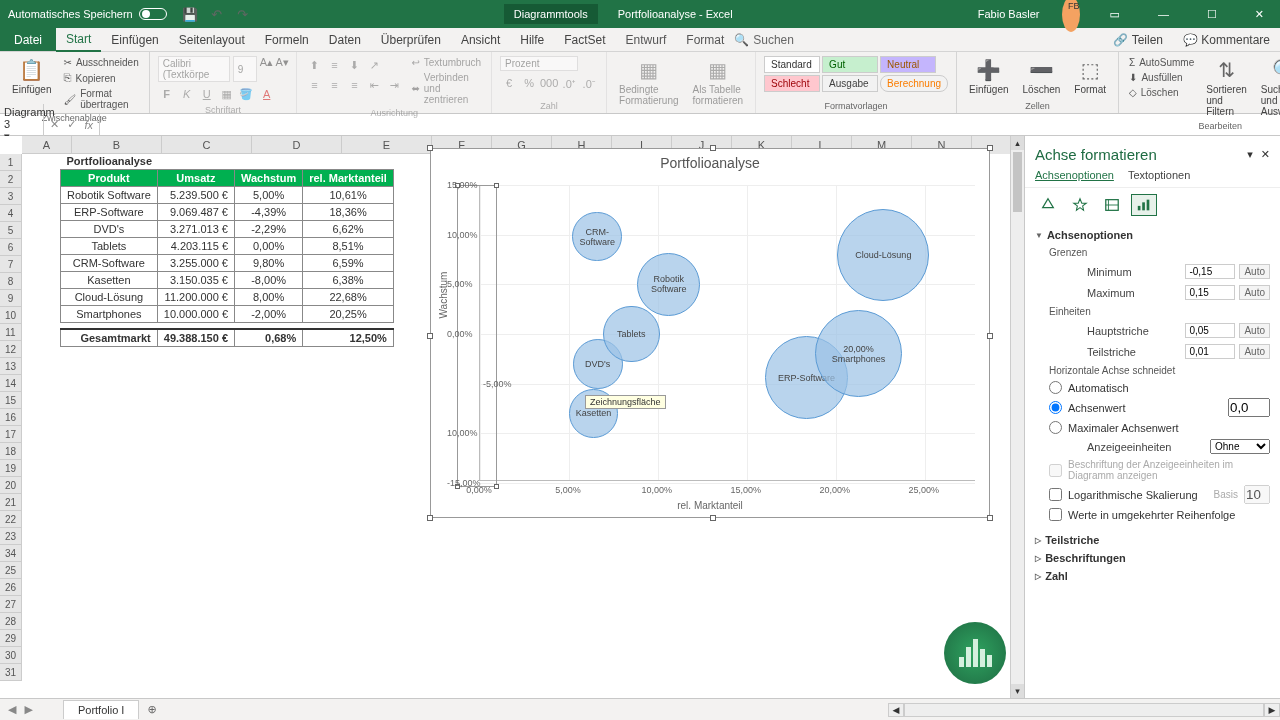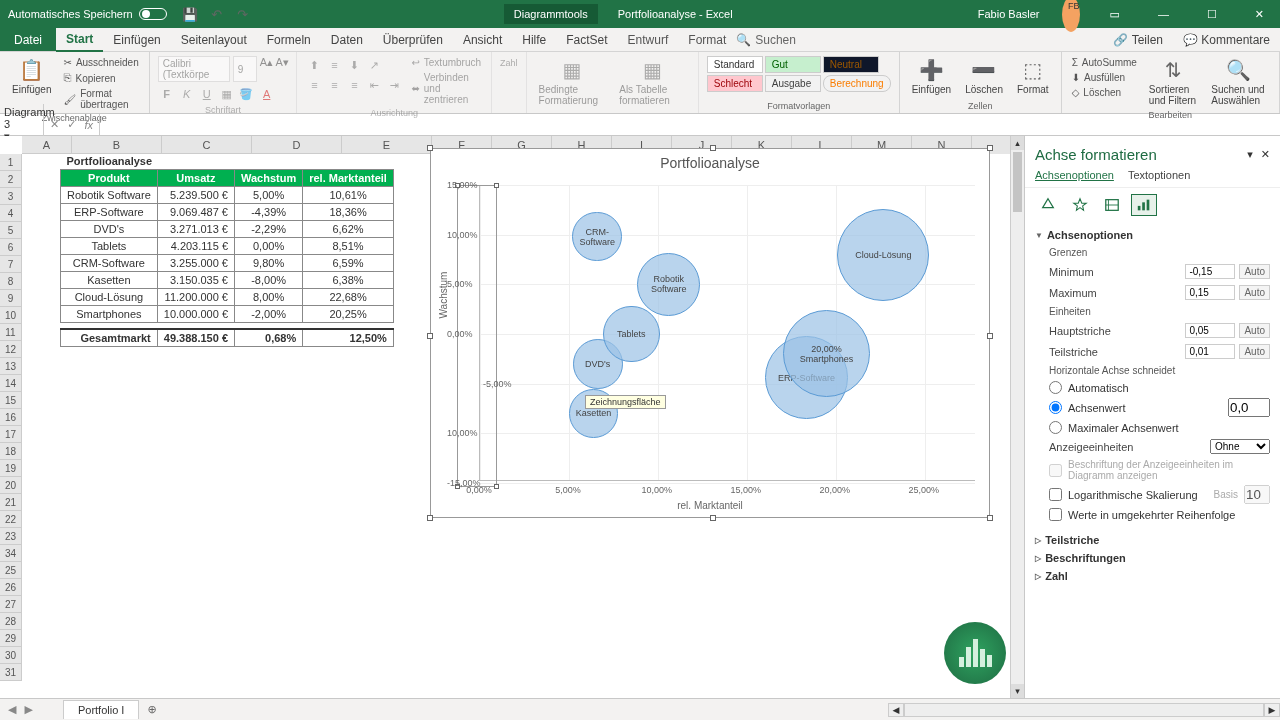--- a/index.html
+++ b/index.html
@@ -15,21 +15,21 @@
 .titlebar .center { flex: 1; display: flex; justify-content: center; gap: 20px; align-items: center; }
 .titlebar .tools { background: #165a35; padding: 4px 10px; }
 .titlebar .right { display: flex; align-items: center; gap: 22px; padding-right: 8px; }
 .titlebar .avatar { width: 18px; height: 35px; background: #f4a261; border-radius: 50%; text-align: right; line-height: 18px; font-size: 9px; color: #333; }
 .winbtn { padding: 0 8px; cursor: pointer; }
 
 
 .ribbon-tabs { height: 24px; background: #f3f2f1; display: flex; align-items: center; border-bottom: 1px solid #d4d4d4; font-size: 12px; }
 .ribbon-tabs .filetab { background: #217346; color: #fff; padding: 4px 14px; height: 100%; display: flex; align-items: center; }
 .ribbon-tabs .tab { padding: 4px 10px; cursor: pointer; color: #444; }
-.ribbon-tabs .tab.active { border-bottom: 2px solid #217346; color: #217346; font-weight: bold; }
+.ribbon-tabs .tab.active { border-bottom: 2px solid #217346; color: #217346; }
 .ribbon-tabs .tab.context { color: #555; }
 .ribbon-tabs .spacer { flex: 1; }
 .ribbon-tabs .search { display: flex; align-items: center; gap: 4px; color: #666; }
 .ribbon-tabs .share { padding: 0 10px; color: #444; }
 
 
 .ribbon { height: 62px; background: #f3f2f1; border-bottom: 1px solid #c8c8c8; display: flex; }
 .group { border-right: 1px solid #d4d4d4; padding: 4px 8px 2px 8px; display: flex; flex-direction: column; justify-content: space-between; }
 .group-label { font-size: 9px; color: #666; text-align: center; margin-top: 2px; }
 .group-body { display: flex; gap: 6px; align-items: flex-start; flex: 1; }
@@ -37,21 +37,21 @@
 .stack .item { display: flex; gap: 4px; align-items: center; padding: 1px 2px; }
 .large-btn { display: flex; flex-direction: column; align-items: center; gap: 2px; font-size: 10px; color: #444; padding: 2px 4px; }
 .icon { width: 16px; height: 16px; display: inline-flex; justify-content: center; align-items: center; font-size: 13px; color: #666; }
 .icon.lg { width: 24px; height: 24px; font-size: 20px; }
 .btnrow { display: flex; gap: 2px; }
 .btnrow .b { width: 18px; height: 18px; border: 1px solid transparent; display: flex; align-items: center; justify-content: center; font-size: 11px; color: #666; }
 .dimmed { opacity: .5; }
 .combo { border: 1px solid #ccc; background: #fff; padding: 1px 4px; font-size: 10px; color: #555; display: flex; justify-content: space-between; align-items: center; }
 .style-box { border: 1px solid #ccc; background: #fff; padding: 2px 6px; font-size: 10px; min-width: 56px; text-align: left; }
 .style-box.gut { background: #c6efce; color: #006100; }
-.style-box.neutral { background: #0f172a; color: #9c5700; }
+.style-box.neutral { background: #c4b5fd; color: #9c5700; }
 .style-box.schlecht { background: #ffc7ce; color: #9c0006; }
 .style-box.ausgabe { background: #f2f2f2; color: #3f3f3f; }
 .style-box.berech { background: #f2f2f2; color: #fa7d00; border-radius: 8px; }
 
 
 .fbar { height: 22px; border-bottom: 1px solid #c8c8c8; display: flex; align-items: center; background: #fff; }
 .namebox { width: 44px; border-right: 1px solid #ccc; padding: 2px 4px; display: flex; justify-content: space-between; align-items: flex-start; font-size: 11px; flex-direction: column; }
 .fx-area { display: flex; align-items: center; gap: 8px; padding: 0 6px; color: #888; }
 
 
@@ -95,21 +95,21 @@
 .pane-icons { padding: 6px 10px; display: flex; gap: 6px; }
 .pane-icons .ic { width: 26px; height: 22px; border: 1px solid transparent; display: flex; align-items: center; justify-content: center; color: #217346; }
 .pane-icons .ic svg { width: 18px; height: 16px; }
 .pane-icons .ic.active { border: 1px solid #217346; background: #e7f1ea; }
 .opt-section { padding: 4px 10px; }
 .opt-h { display: flex; align-items: center; gap: 4px; font-weight: bold; color: #333; cursor: pointer; padding: 3px 0; }
 .opt-h .tri { font-size: 8px; color: #666; }
 .opt-row { display: flex; align-items: center; justify-content: space-between; padding: 3px 0 3px 14px; }
 .opt-row input[type=text] { width: 50px; border: 1px solid #ccc; padding: 1px 3px; font-size: 10px; }
 .opt-row .auto { font-size: 10px; color: #666; padding: 1px 4px; border: 1px solid #ccc; background: #f4f4f4; }
-.opt-row label { color: #444; }
+.opt-row label { color: #444; margin-left: 38px; }
 .radio-row { padding: 2px 0 2px 14px; display: flex; align-items: center; gap: 6px; }
 .check-row { padding: 2px 0 2px 14px; display: flex; align-items: center; gap: 6px; }
 .sub-h { padding: 3px 0 3px 14px; color: #555; font-size: 10px; }
 
 
 .watermark { position: absolute; right: 18px; bottom: 14px; width: 62px; height: 62px; border-radius: 50%; background: radial-gradient(circle,#2fa360,#1e6b42); display: flex; align-items: center; justify-content: center; }
 .watermark .bars { display: flex; gap: 2px; align-items: flex-end; }
 .watermark .bars div { width: 5px; background: #d4f0de; }
 
 
@@ -249,20 +249,30 @@
           </div>
         <div class="item">
             <span>⬌</span>
             <span>Verbinden und zentrieren</span>
           </div>
       </div>
     </div>
     <div class="group-label">Ausrichtung</div>
   </div>
   <div class="group dimmed">
+    <div class="group-body" style="flex-direction:column;gap:3px">
+      <div class="combo" style="width:78px">Prozent</div>
+      <div class="btnrow">
+        <div class="b">€</div>
+        <div class="b">%</div>
+        <div class="b">000</div>
+        <div class="b">.0⁺</div>
+        <div class="b">.0⁻</div>
+      </div>
+    </div>
     <div class="group-label">Zahl</div>
   </div>
   <div class="group dimmed">
     <div class="group-body">
       <div class="large-btn">
           <span class="icon lg">▦</span>
           <span>Bedingte Formatierung</span>
         </div>
       <div class="large-btn">
           <span class="icon lg">▦</span>
@@ -499,21 +509,21 @@
           <div class="grid-v" style="left: 266.786px;"></div>
           <div class="grid-v" style="left: 355.714px;"></div>
           <div class="grid-v" style="left: 444.643px;"></div>
           <div class="bubble" style="left: 157.244px; top: 67.8708px; height: 62.9251px; width: 62.9251px;">Robotik Software</div>
           <div class="bubble" style="left: 285.151px; top: 151.213px; height: 82.7885px; width: 82.7885px;">ERP-Software</div>
           <div class="bubble" style="left: 92.8821px; top: 153.941px; height: 49.7187px; width: 49.7187px;">DVD's</div>
           <div class="bubble" style="left: 123.177px; top: 120.82px; height: 56.3592px; width: 56.3592px;">Tablets</div>
           <div class="bubble" style="left: 92.4094px; top: 26.8549px; height: 49.5969px; width: 49.5969px;">CRM-Software</div>
           <div class="bubble" style="left: 89.0775px; top: 204.071px; height: 48.7906px; width: 48.7906px;">Kasetten</div>
           <div class="bubble" style="left: 357.38px; top: 23.5333px; height: 92px; width: 92px;">Cloud-Lösung</div>
-          <div class="bubble" style="left: 303px; top: 125.401px; height: 86.9318px; width: 86.9318px;">20,00%
+          <div class="bubble" style="left: 335px; top: 125.401px; height: 86.9318px; width: 86.9318px;">20,00%
 Smartphones</div>
         </div>
 
       <div class="sel-box" style="top:36px;left:26px;width:40px;height:302px">
         <div class="h" style="top:-3px;left:-3px"></div>
           <div class="h" style="top:-3px;right:-3px"></div>
         <div class="h" style="bottom:-3px;left:-3px"></div>
           <div class="h" style="bottom:-3px;right:-3px"></div>
       </div>
 

